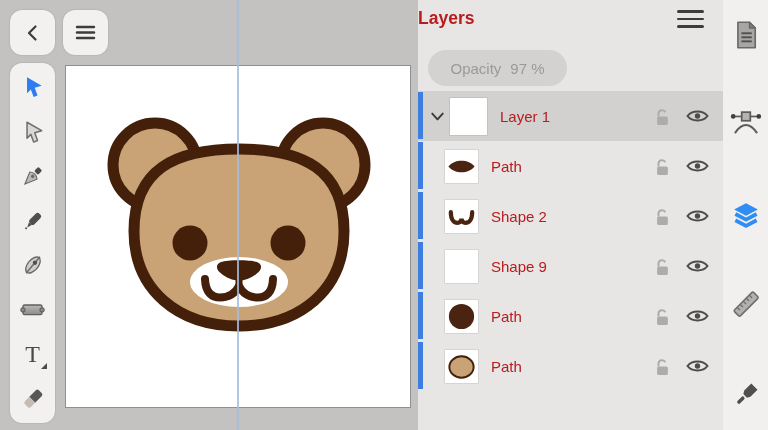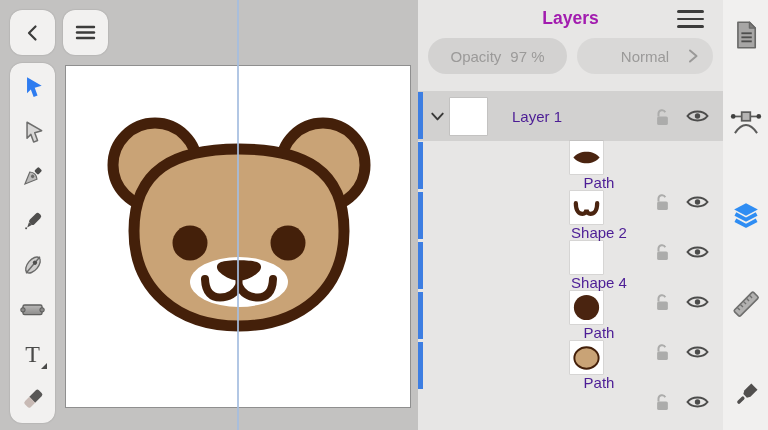--- a/index.html
+++ b/index.html
@@ -36,48 +36,48 @@
     position:absolute; left:237px; top:0; width:2px; height:430px;
     background:#a4bddf; opacity:.85; z-index:6;
   }
 
   
   .layers-panel {
     position:absolute; left:418px; top:0; width:305px; height:430px;
     background:#e7e6e5; z-index:10;
   }
   .panel-title {
-    text-align:center; padding-top:8px; font-size:17.5px; font-weight:700; color:#a21caf;
+    padding-top:8px; font-size:17.5px; font-weight:700; color:#b91c1c;
   }
   .panel-menu { position:absolute; right:19px; top:9px; width:27px; height:20px;
     display:flex; flex-direction:column; justify-content:space-between; padding:1px 0; }
   .panel-menu span { display:block; height:2.6px; background:#3c3c3b; border-radius:1.5px; }
 
-  .pills { position:absolute; left:10px; right:10px; top:38px; height:36px; display:flex; gap:10px; }
+  .pills { position:absolute; left:10px; right:10px; top:50px; height:36px; display:flex; gap:10px; }
   .pill {
     height:36px; border-radius:18px; display:flex; align-items:center; justify-content:center;
     font-size:15px; color:#9b9a99; position:relative;
   }
   .pill-opacity { width:139px; background:#d3d2d1; gap:9px; }
   .pill-blend { flex:1; background:#d9d8d7; }
   .pill-blend .chev { position:absolute; right:13px; top:9px; }
 
   .rows { position:absolute; top:91px; left:0; right:0; bottom:0; overflow:hidden; }
   .lrow { position:relative; height:50px; display:flex; align-items:center; padding-right:12px; }
   .lrow::before { content:""; position:absolute; left:0; top:1px; bottom:2.5px; width:5px; background:#3d7ee2; }
   .lrow.parent { background:#d2d1d0; padding-left:9px; }
-  .lrow.child  { padding-left:44px;flex-direction:column; }
+  .lrow.child  { padding-left:27px; }
   .row-chevron { width:21px; height:21px; margin-right:2px; flex:none; }
   .thumb {
     background:#ffffff; flex:none; box-shadow:0 0 0 0.5px rgba(0,0,0,.14);
     display:flex; align-items:center; justify-content:center;
   }
   .parent .thumb { width:37px; height:37px; }
   .child  .thumb { width:33px; height:33px; }
-  .row-label { margin-left:25px; font-size:15px; color:#4c1d95; }
+  .row-label { margin-left:13px; font-size:15px; color:#b91c1c; }
   .row-icons { margin-left:auto; display:flex; align-items:center; gap:13px; }
 
   
   .side-rail { position:absolute; left:723px; top:0; width:45px; height:430px; background:#f1f0ef; z-index:11; }
   .rail-item { position:absolute; left:0; width:45px; height:34px; display:flex; align-items:center; justify-content:center; }
 </style>
 </head>
 <body>
 
 <div class="guide"></div>
@@ -186,26 +186,20 @@
     <span></span>
       <span></span>
       <span></span>
   </div>
 
   <div class="pills">
     <div class="pill pill-opacity">
       <span>Opacity</span>
       <span>97 %</span>
     </div>
-    <div class="pill pill-blend">
-      <span>Normal</span>
-      <svg class="chev" width="14" height="18" viewBox="0 0 14 18">
-        <polyline points="4,3.5 10.5,9 4,14.5" fill="none" stroke="#9a9998" stroke-width="2" stroke-linecap="round" stroke-linejoin="round"></polyline>
-      </svg>
-    </div>
   </div>
 
   <div class="rows">
 
     <div class="lrow parent">
       <svg class="row-chevron" viewBox="0 0 22 22">
         <polyline points="5.5,8 11,14 16.5,8" fill="none" stroke="#3a3a39" stroke-width="2" stroke-linecap="round" stroke-linejoin="round"></polyline>
       </svg>
       <div class="thumb"></div>
       <span class="row-label">Layer 1</span>
@@ -255,21 +249,21 @@
         </svg>
         <svg width="27" height="20" viewBox="0 0 24 20">
           <path d="M2,10 C6.5,4 17.5,4 22,10 C17.5,16 6.5,16 2,10 Z" fill="none" stroke="#4c4c4b" stroke-width="2"></path>
           <circle cx="12" cy="10" r="2.7" fill="#4c4c4b"></circle>
         </svg>
       </div>
     </div>
 
     <div class="lrow child">
       <div class="thumb"></div>
-      <span class="row-label">Shape 4</span>
+      <span class="row-label">Shape 9</span>
       <div class="row-icons">
         <svg width="17" height="21" viewBox="0 0 19 22">
           <path d="M5,11 V7.8 a4,4 0 0 1 7.6,-1.6" fill="none" stroke="#acacab" stroke-width="2.2"></path>
           <rect x="3.5" y="11" width="12" height="9.5" rx="1.8" fill="#acacab"></rect>
         </svg>
         <svg width="27" height="20" viewBox="0 0 24 20">
           <path d="M2,10 C6.5,4 17.5,4 22,10 C17.5,16 6.5,16 2,10 Z" fill="none" stroke="#4c4c4b" stroke-width="2"></path>
           <circle cx="12" cy="10" r="2.7" fill="#4c4c4b"></circle>
         </svg>
       </div>

